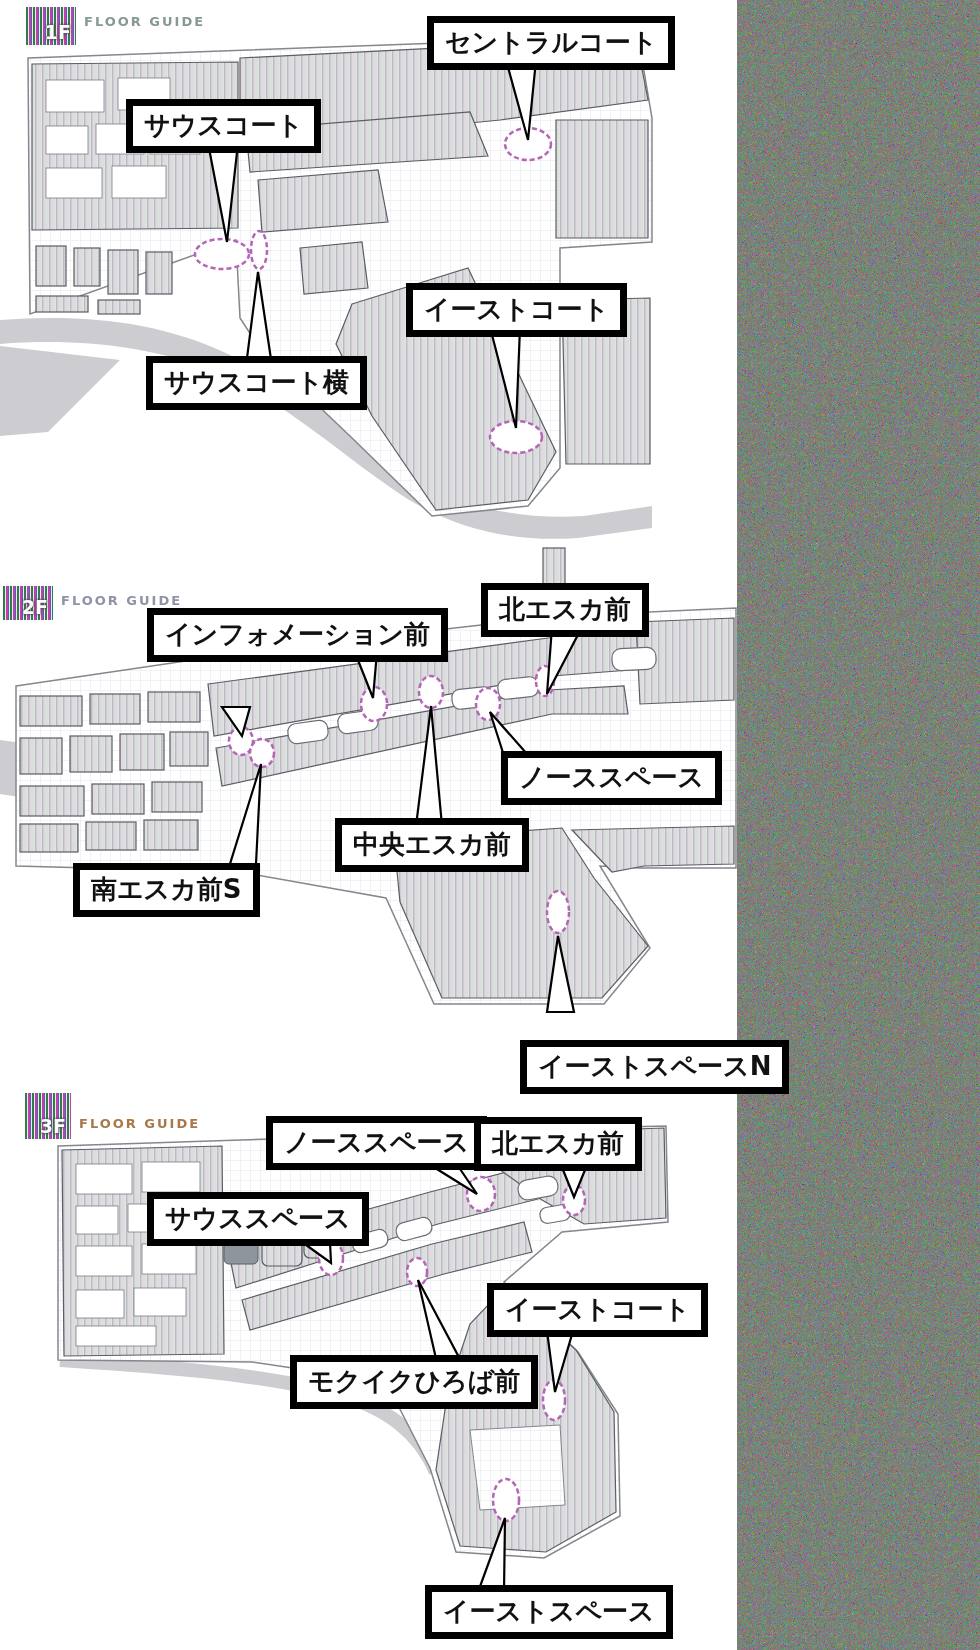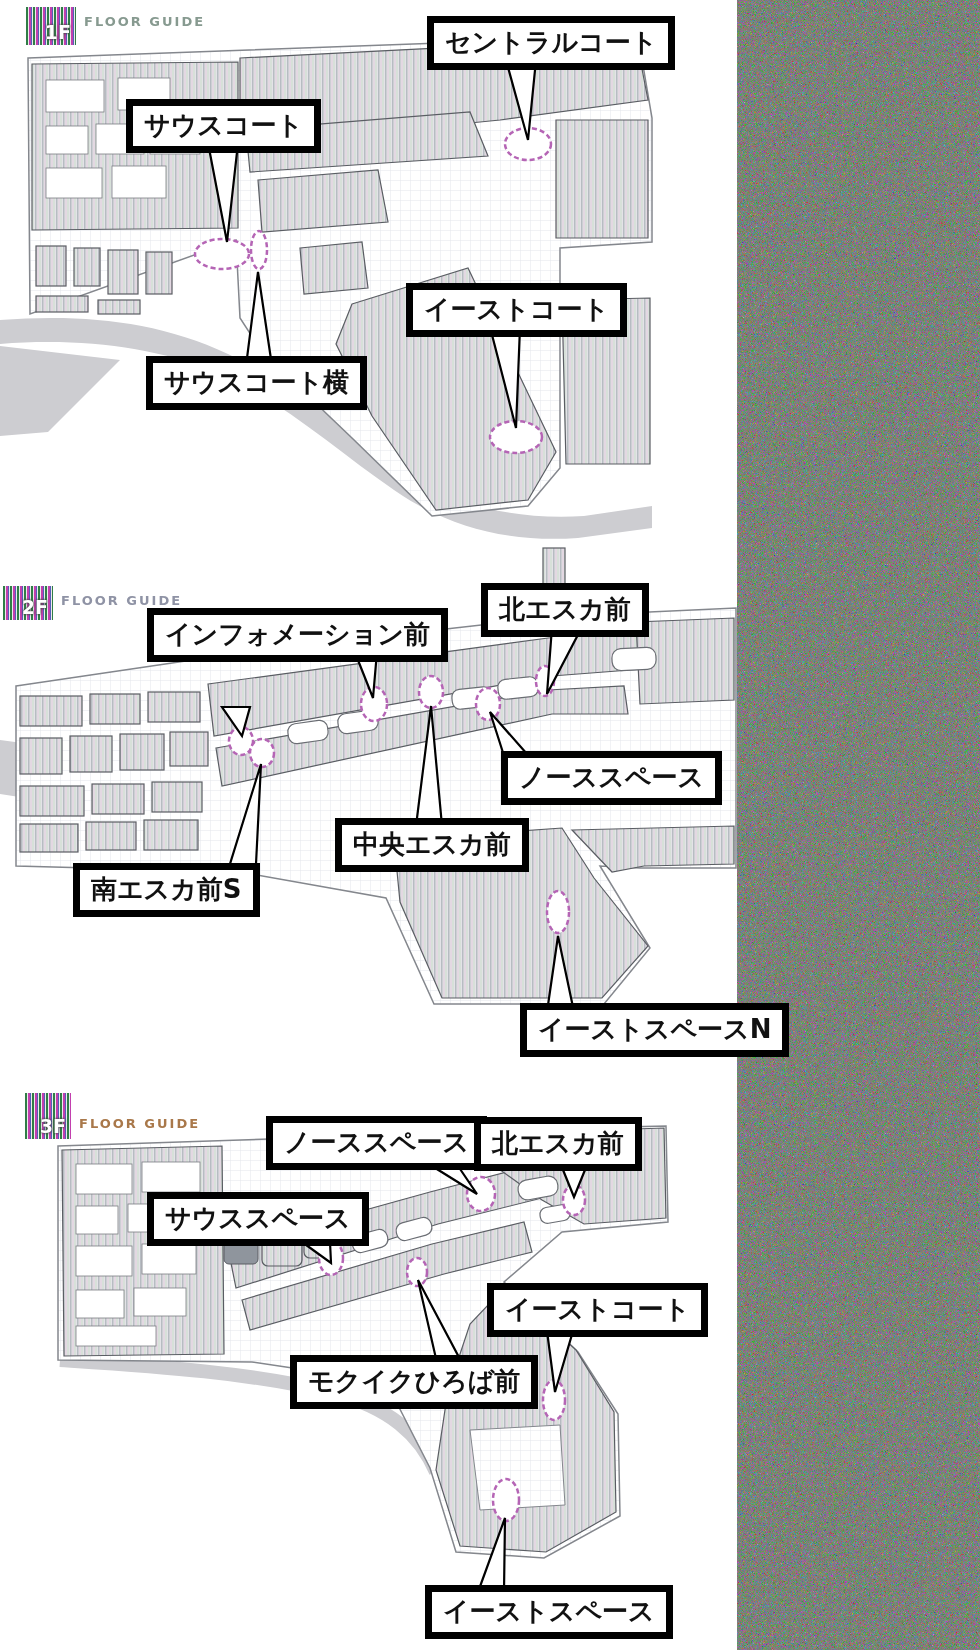--- a/index.html
+++ b/index.html
@@ -221,21 +221,21 @@
   <div class="callout" style="left:427px;top:16px;">セントラルコート</div>
   <div class="callout" style="left:126px;top:99px;">サウスコート</div>
   <div class="callout" style="left:406px;top:283px;">イーストコート</div>
   <div class="callout" style="left:146px;top:356px;">サウスコート横</div>
 
   <div class="callout" style="left:147px;top:596px;margin-top:12px;">インフォメーション前</div>
   <div class="callout" style="left:481px;top:583px;">北エスカ前</div>
   <div class="callout" style="left:501px;top:751px;">ノーススペース</div>
   <div class="callout" style="left:335px;top:818px;">中央エスカ前</div>
   <div class="callout" style="left:73px;top:855px;margin-top:8px;">南エスカ前S</div>
-  <div class="callout" style="left:520px;top:1003px;">イーストスペースN</div>
+  <div class="callout" style="left:520px;top:1040px;">イーストスペースN</div>
 
   <div class="callout" style="left:266px;top:1116px;">ノーススペース</div>
   <div class="callout" style="left:474px;top:1117px;">北エスカ前</div>
   <div class="callout" style="left:147px;top:1192px;">サウススペース</div>
   <div class="callout" style="left:487px;top:1283px;">イーストコート</div>
   <div class="callout" style="left:290px;top:1355px;">モクイクひろば前</div>
   <div class="callout" style="left:425px;top:1585px;">イーストスペース</div>
 
 </div>
 

